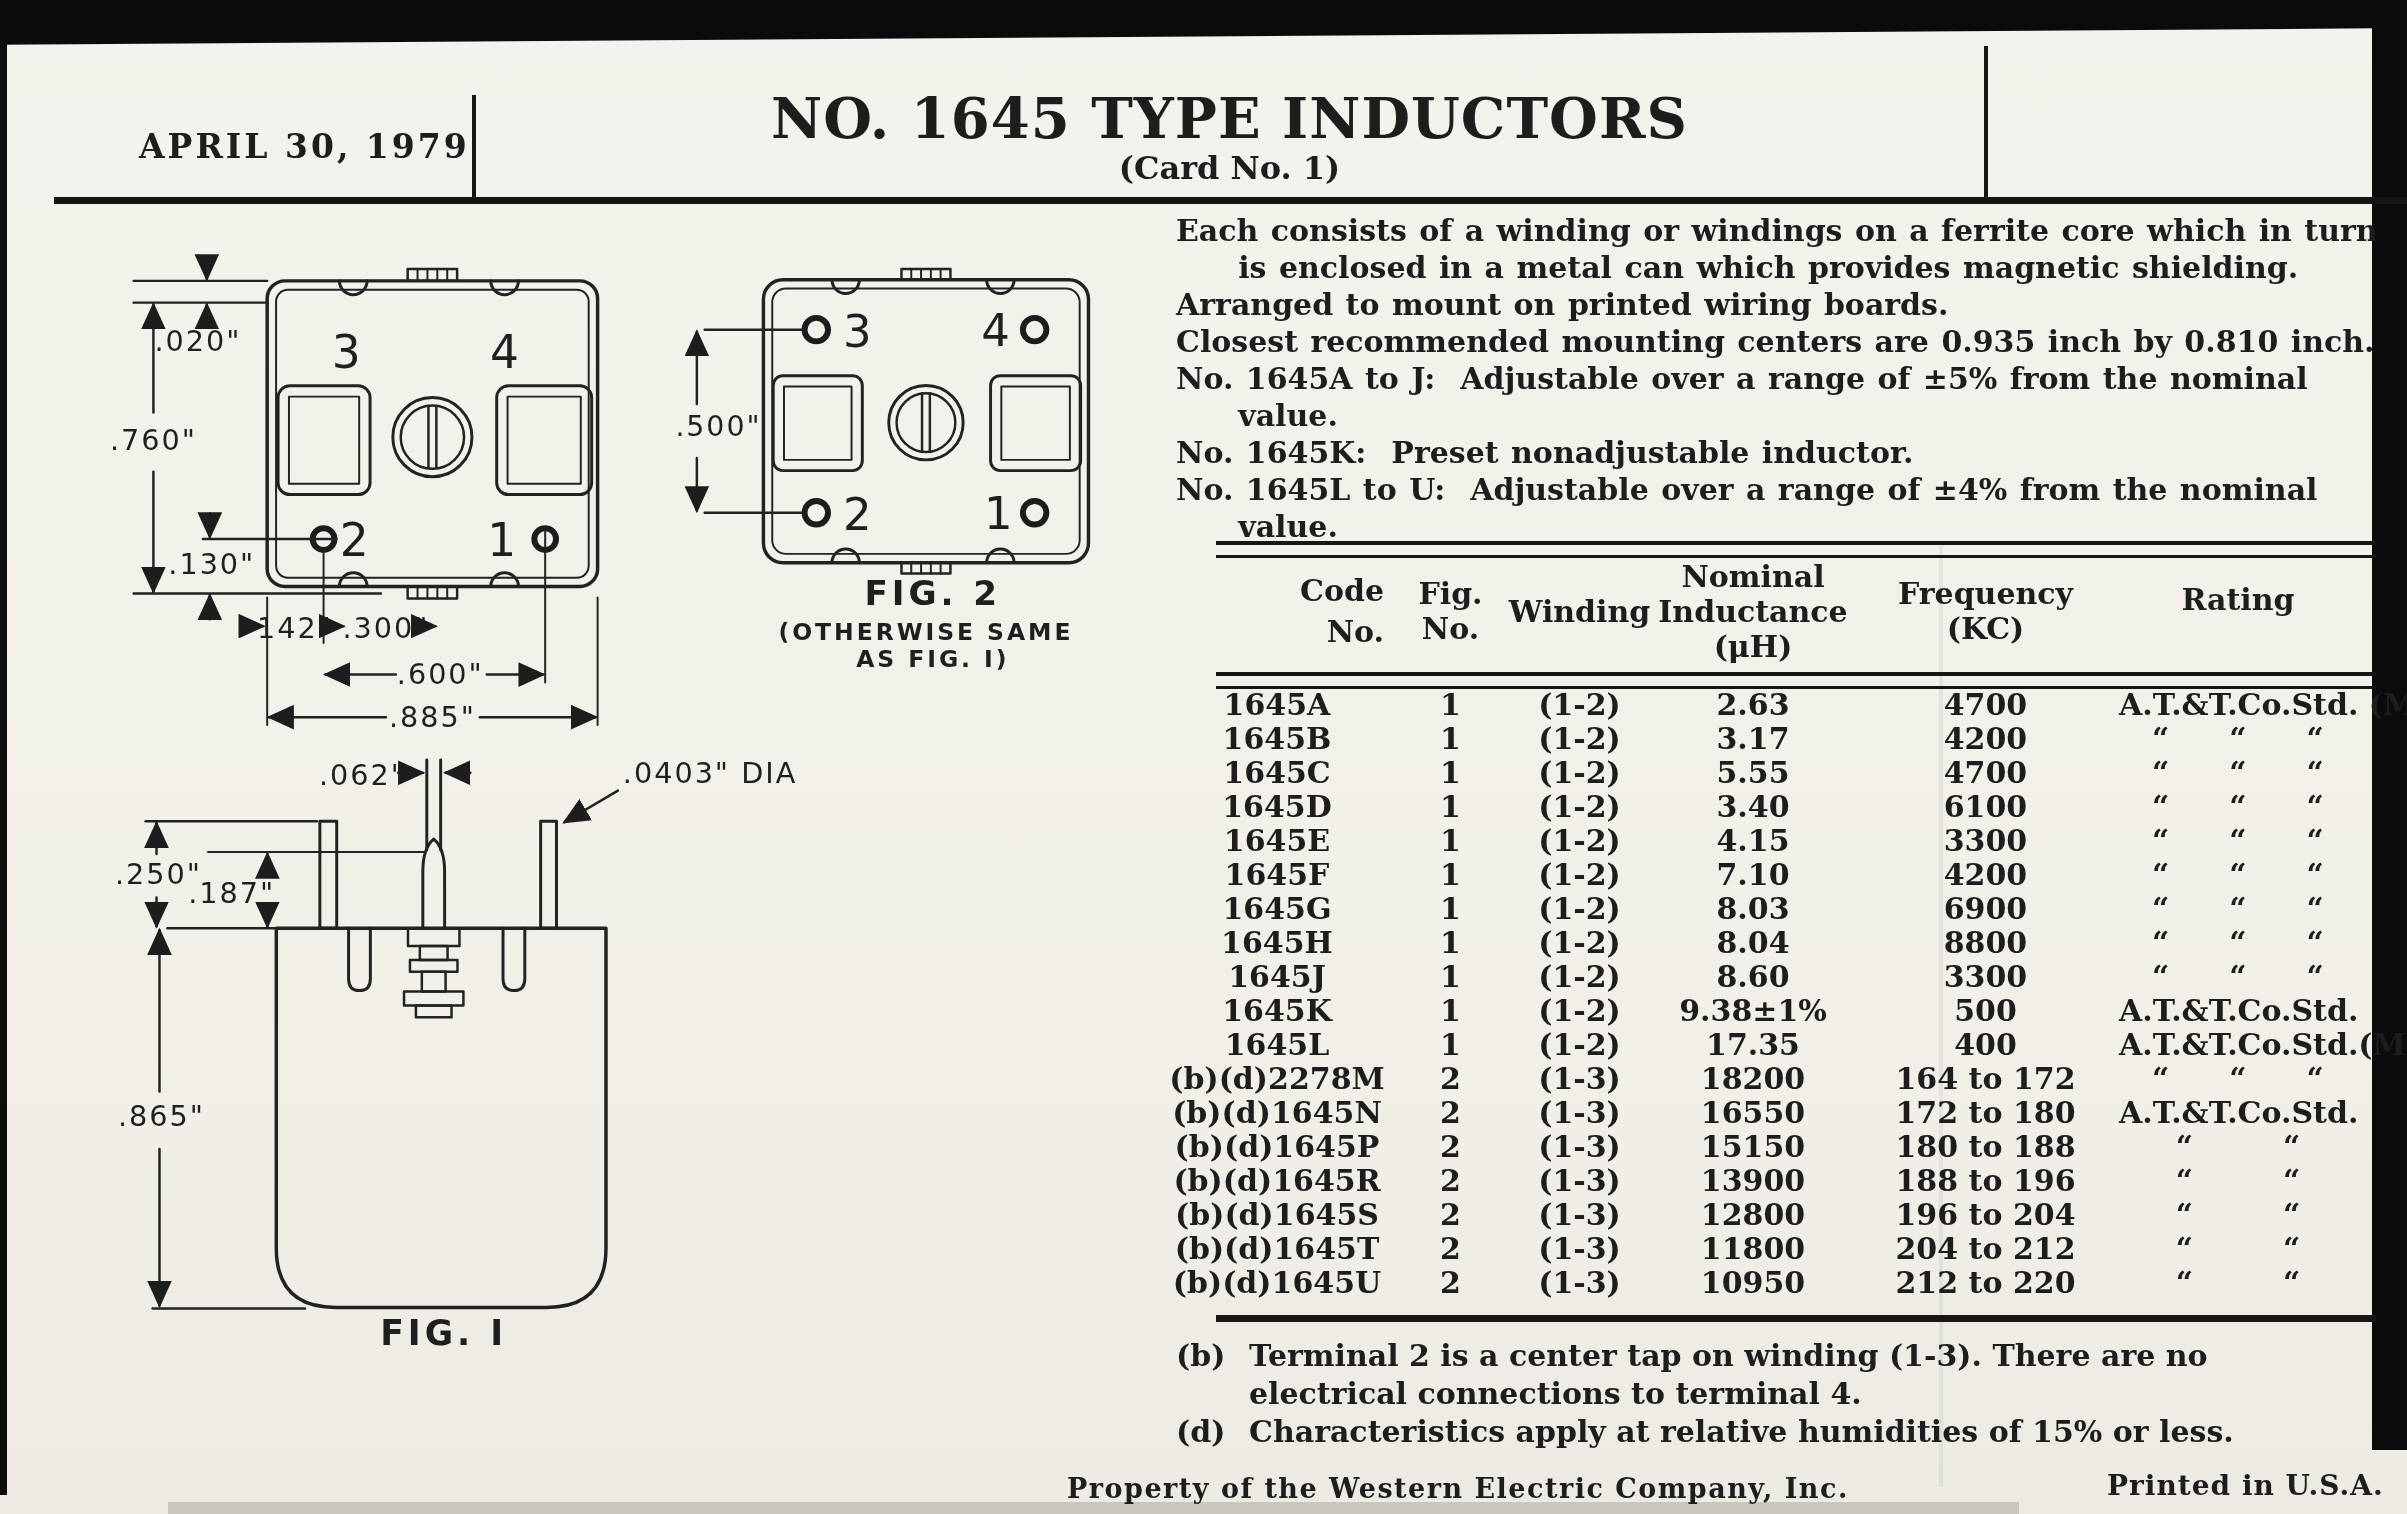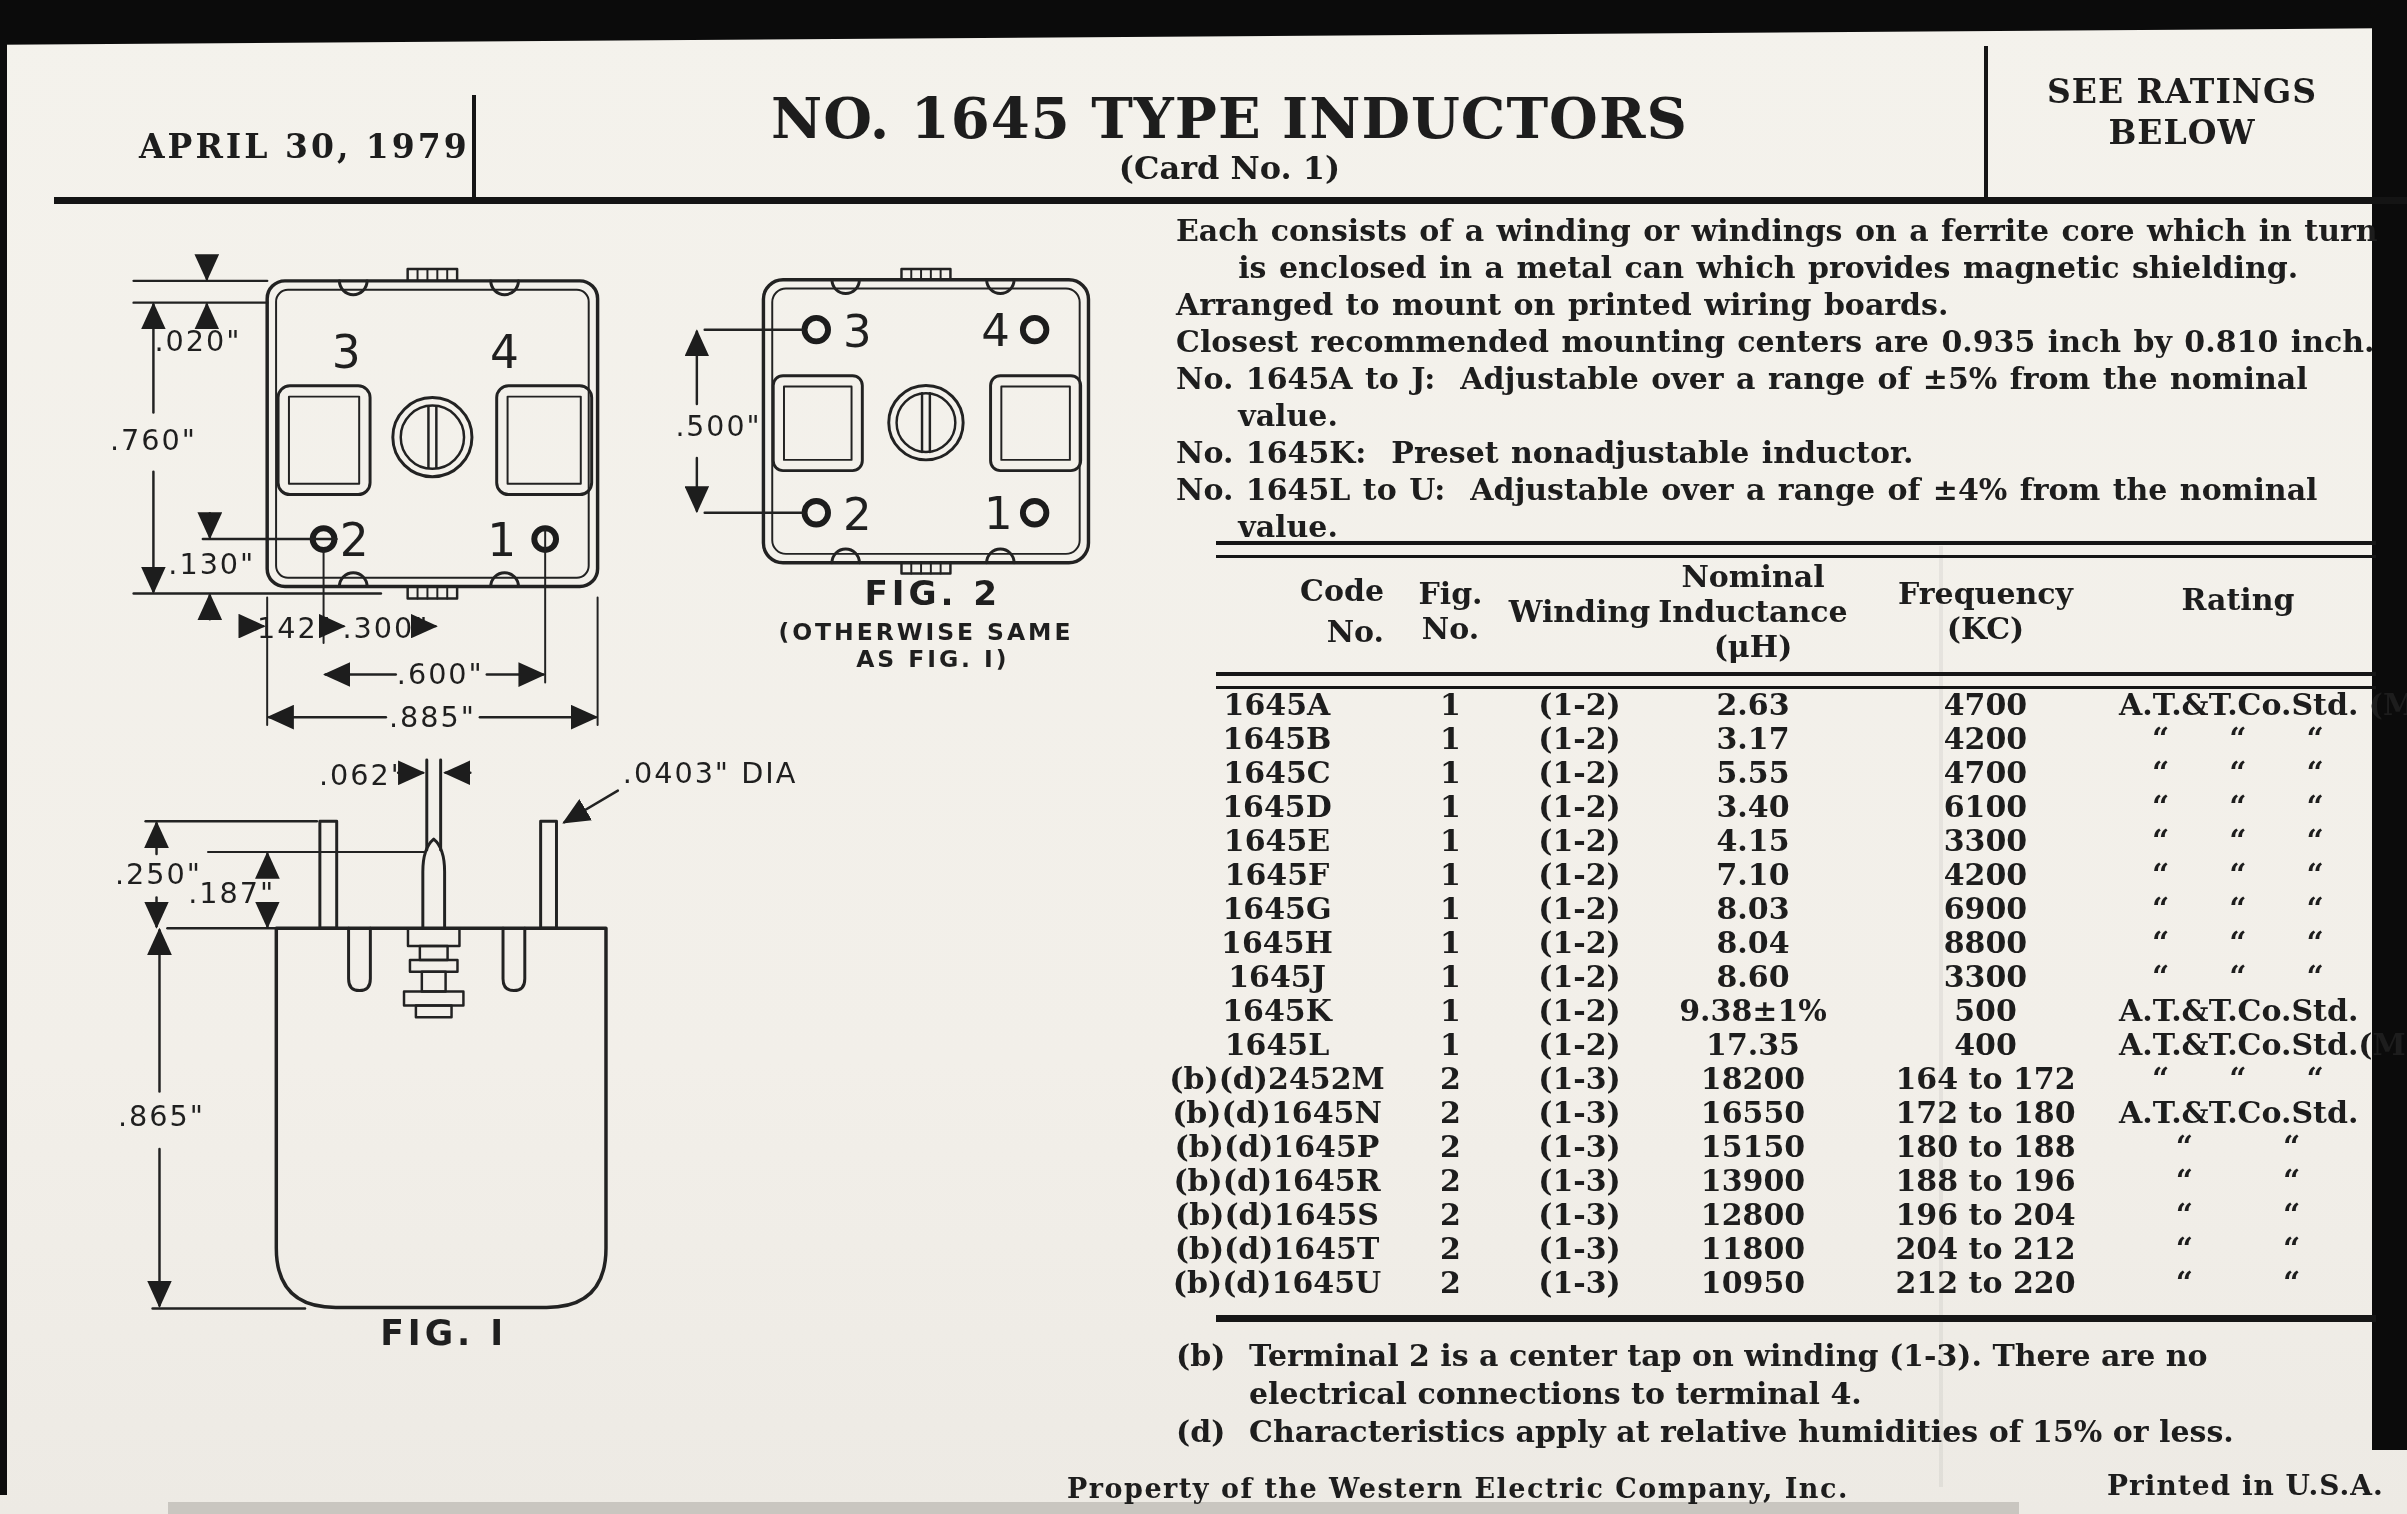--- a/index.html
+++ b/index.html
@@ -74,24 +74,20 @@
   <div class="bottom-strip"></div>
   <div class="scan-crease"></div>
 
   <div class="date">APRIL 30, 1979</div>
   <div class="vdiv1"></div>
   <div class="title-block">
     <div class="title">NO. 1645 TYPE INDUCTORS</div>
     <div class="subtitle">(Card No. 1)</div>
   </div>
   <div class="vdiv2"></div>
-  <div class="ratings-note">
-    <div>SEE RATINGS</div>
-    <div>BELOW</div>
-  </div>
   <div class="header-rule"></div>
 
   <svg class="svg-plan" width="554" height="495" viewBox="0 0 560 500">
     <defs>
       <marker id="arr" orient="auto-start-reverse" markerWidth="11" markerHeight="10" refX="10" refY="5">
         <path d="M0,0 L11,5 L0,10 Z" fill="#1d1d1d"></path>
       </marker>
     </defs>
 
     <rect class="ln w35" x="170" y="29" width="334" height="309" rx="18"></rect>
@@ -359,21 +355,21 @@
     </div>
       <div class="trow">
       <div class="tc code">1645L</div>
       <div class="tc">1</div>
       <div class="tc">(1-2)</div>
       <div class="tc">17.35</div>
       <div class="tc">400</div>
       <div class="tc rating">A.T.&amp;T.Co.Std.(ML)</div>
     </div>
       <div class="trow">
-      <div class="tc code">(b)(d)2452M</div>
+      <div class="tc code">(b)(d)2278M</div>
       <div class="tc">2</div>
       <div class="tc">(1-3)</div>
       <div class="tc">18200</div>
       <div class="tc">164 to 172</div>
       <div class="tc rating">“  “  “</div>
     </div>
       <div class="trow">
       <div class="tc code">(b)(d)1645N</div>
       <div class="tc">2</div>
       <div class="tc">(1-3)</div>

